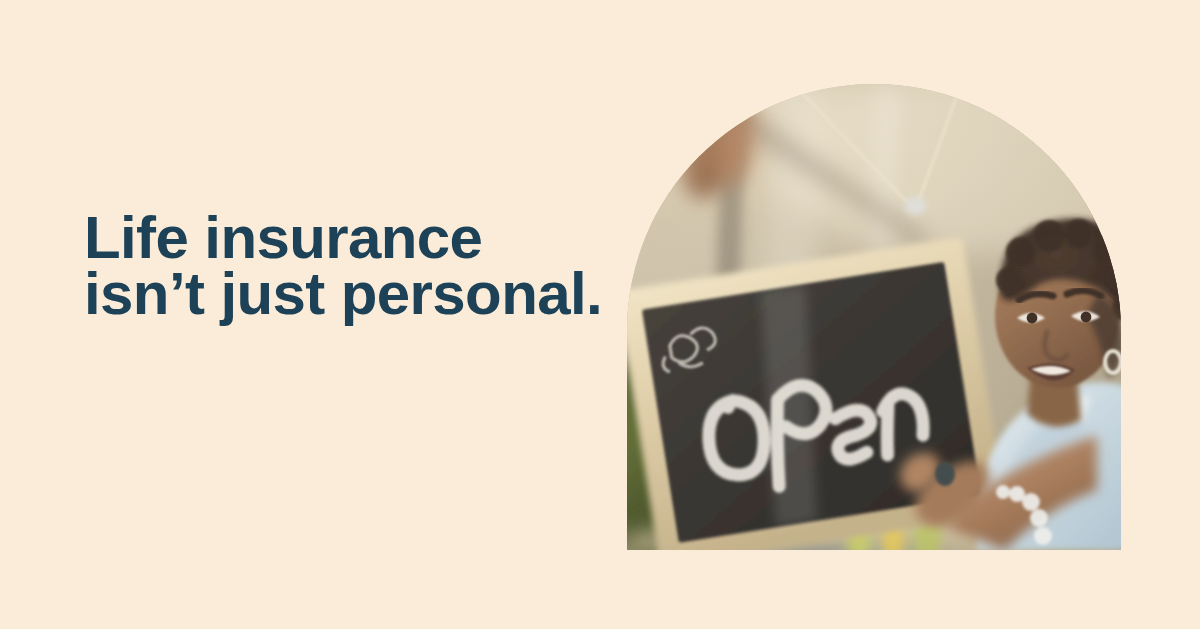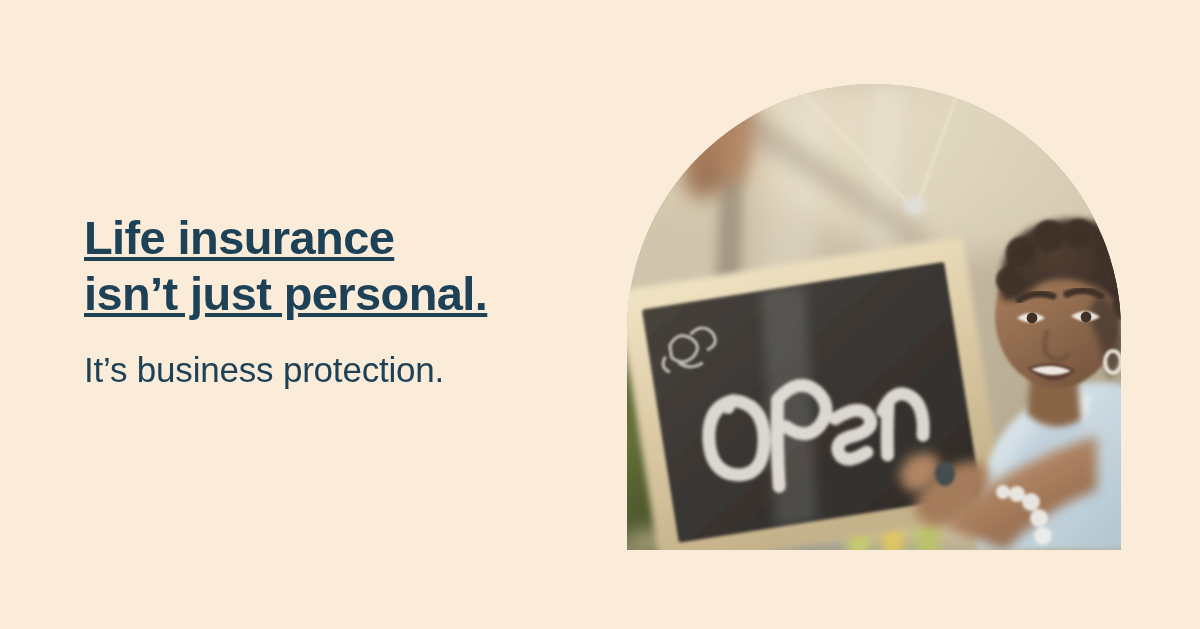--- a/index.html
+++ b/index.html
@@ -15,27 +15,26 @@
     background:#faecd9;
   }
 
   
   #copy {
     position:absolute;
     left:84px; top:210px;
     width:520px;
   }
   #headline {
-    font-size:47px;
+    font-size:60px;
     font-weight:700;
     line-height:56px;
     letter-spacing:-0.6px;
     color:#1d4157;
     white-space:pre-line;
-    text-decoration:underline;
   }
   #subheadline {
     margin-top:27px;
     font-size:35px;
     font-weight:400;
     line-height:42px;
     letter-spacing:-0.2px;
     color:#1d4157;
   }
 
@@ -48,21 +47,20 @@
   #arch-svg { display:block; width:494px; height:466px; }
 </style>
 </head>
 <body>
 
 <div id="banner" style="background: rgb(250, 236, 217);">
 
   <div id="copy">
     <h1 id="headline" style="color: rgb(29, 65, 87);">Life insurance
 isn’t just personal.</h1>
-    <p id="subheadline" style="color: rgb(29, 65, 87);">It’s business protection.</p>
   </div>
 
   <div id="arch-figure">
     <svg id="arch-svg" viewBox="0 0 494 466">
       <defs>
 
         <clipPath id="archClip">
           <path d="M0,466 L0,247 A247,247 0 0 1 494,247 L494,466 Z"></path>
         </clipPath>
 

